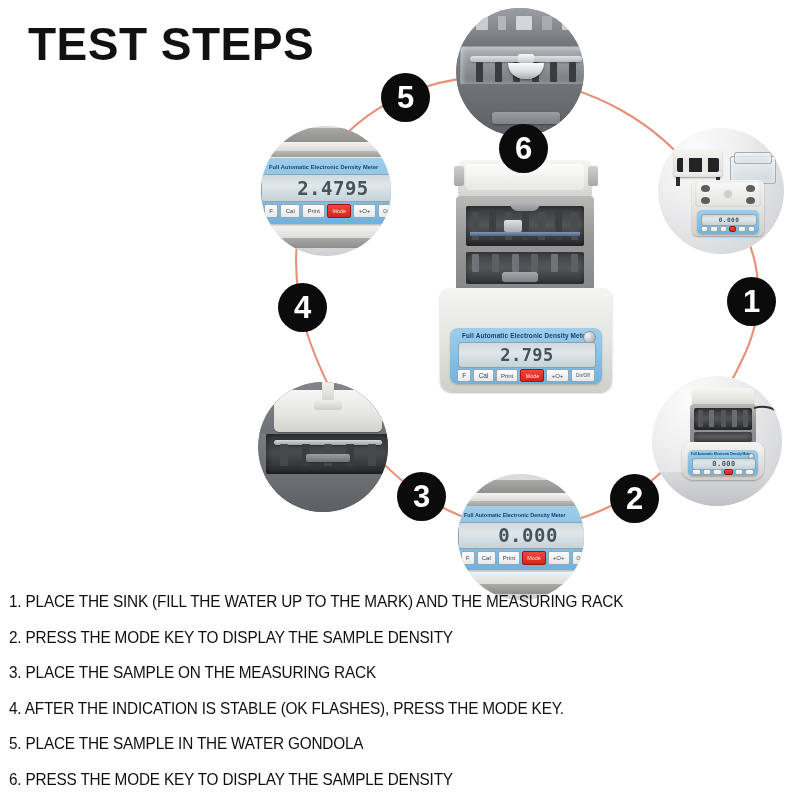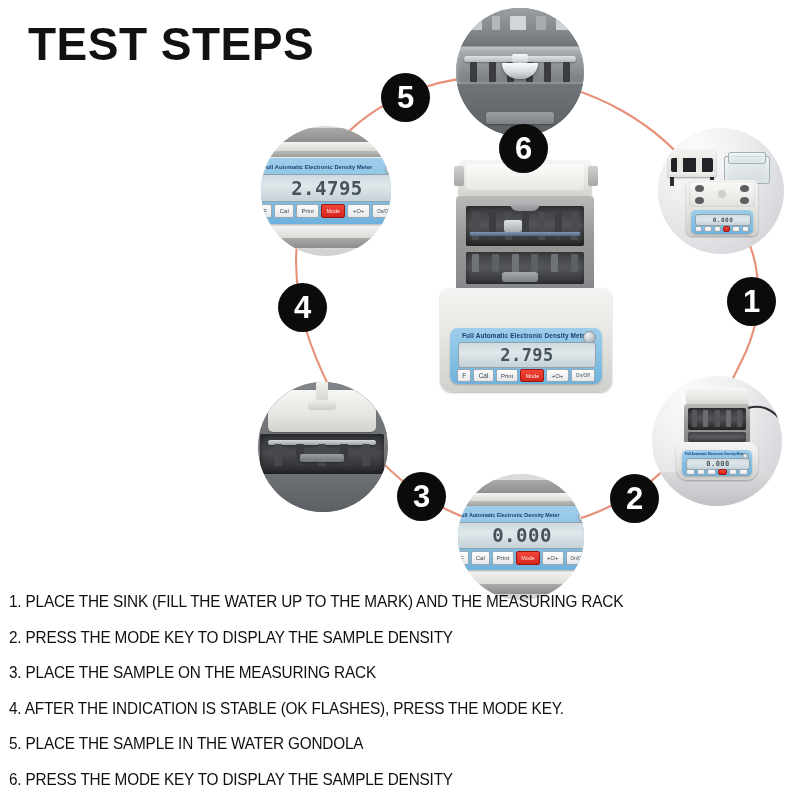--- a/index.html
+++ b/index.html
@@ -22,21 +22,21 @@
   }
 
   
   .ring{position:absolute;left:0;top:0;width:800px;height:620px;}
 
   
   .photo{
     position:absolute;border-radius:50%;overflow:hidden;
     background:#e9eaec;
   }
-  .photo .inner{position:absolute;left:0;top:0;width:100%;height:100%;}
+  .photo .inner{position:absolute;left:6px;top:0;width:100%;height:100%;}
 
   
   .bg-grey{
     background:
       radial-gradient(ellipse at 30% 18%, #fbfbfb 0%, #f0f0f1 34%, #dddee1 68%, #c9cbcf 100%);
   }
   .bg-dark{
     background:
       linear-gradient(180deg,#8e9094 0%,#77797d 45%,#5d5f63 100%);
   }

